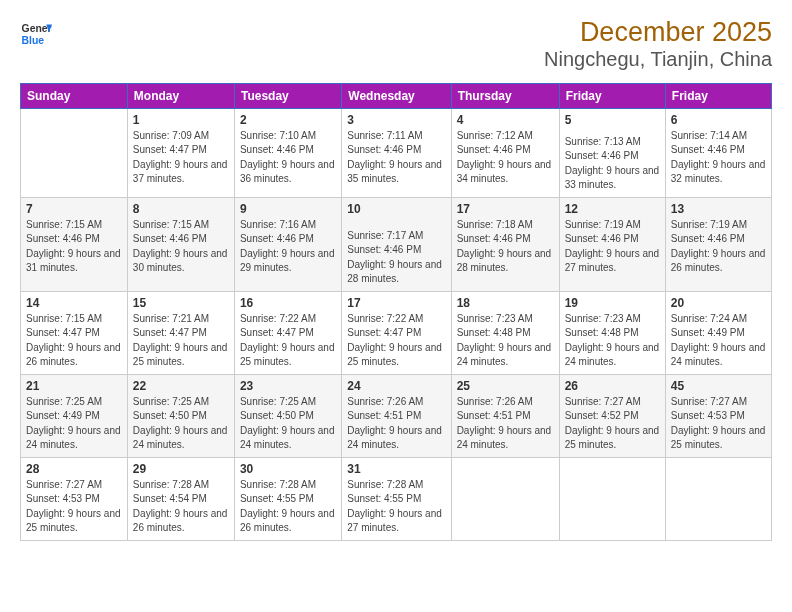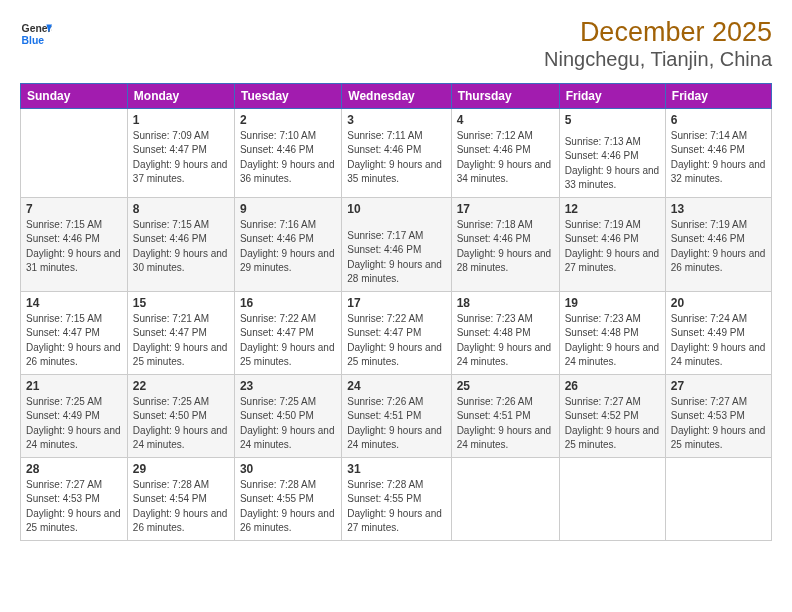--- a/index.html
+++ b/index.html
@@ -274,21 +274,21 @@
 Sunset: 4:51 PM
 Daylight: 9 hours and 24 minutes.</div>
           </td>
           <td>
             <div class="day-number">26</div>
             <div class="day-info" style="white-space: pre-line;">Sunrise: 7:27 AM
 Sunset: 4:52 PM
 Daylight: 9 hours and 25 minutes.</div>
           </td>
           <td>
-            <div class="day-number">27</div>
+            <div class="day-number">45</div>
             <div class="day-info" style="white-space: pre-line;">Sunrise: 7:27 AM
 Sunset: 4:53 PM
 Daylight: 9 hours and 25 minutes.</div>
           </td>
         </tr>
         <tr>
           <td>
             <div class="day-number">28</div>
             <div class="day-info" style="white-space: pre-line;">Sunrise: 7:27 AM
 Sunset: 4:53 PM

